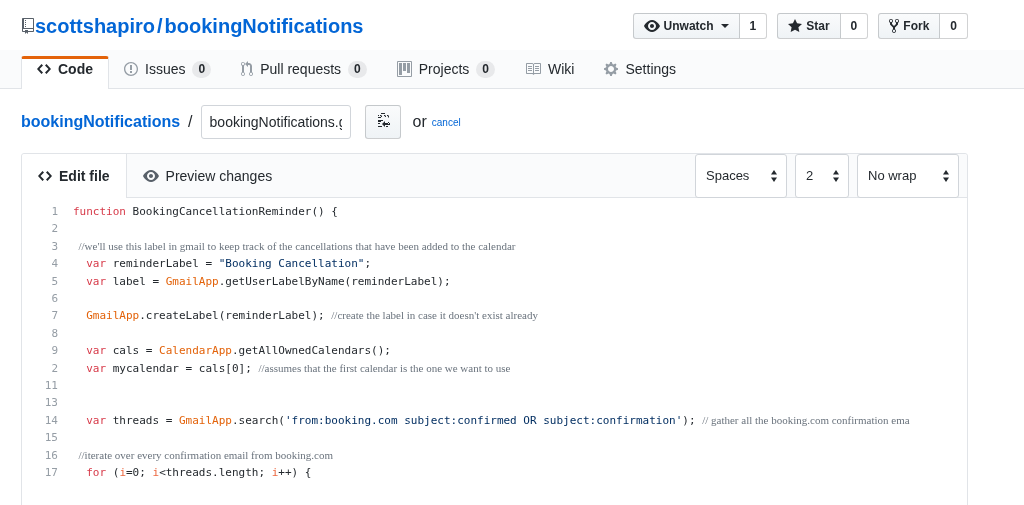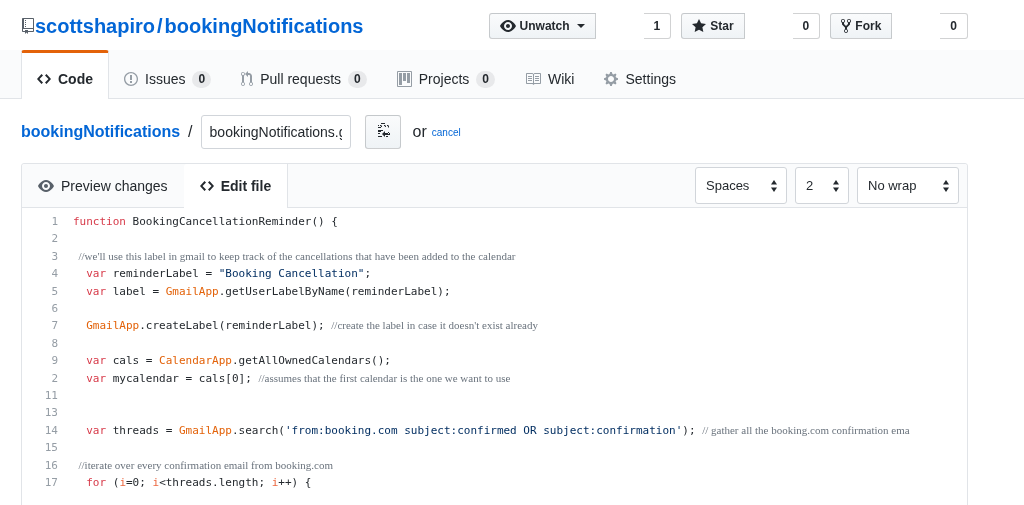--- a/index.html
+++ b/index.html
@@ -8,42 +8,42 @@
 
   
   .repo-header { display:flex; align-items:center; justify-content:space-between;
     width:947px; margin:0 0 0 21px; padding:13px 0 11px; }
   .repo-title { font-size:20px; display:flex; align-items:center; }
   .repo-title .icon { color:#586069; display:inline-flex; }
   .repo-title a { color:var(--link); text-decoration:none; }
   .repo-title .sep { color:var(--link); margin:0 2px; }
   .repo-name { font-weight:700; }
   .repo-actions { display:flex; gap:10px; }
-  .btn-group { display:inline-flex;gap:48px; }
+  .btn-group { display:inline-flex; }
   .btn { display:inline-flex; align-items:center; gap:4px; padding:3px 10px;
     font-family:inherit; font-size:12px; font-weight:700; color:#24292e; cursor:pointer;
     background:linear-gradient(#fafbfc,#eff3f6); border:1px solid rgba(27,31,35,.2);
     border-radius:3px 0 0 3px; line-height:18px; }
   .btn .icon { display:inline-flex; color:#24292e; }
   .caret { display:inline-block; width:0; height:0; margin-left:3px;
     border-left:4px solid transparent; border-right:4px solid transparent;
     border-top:4px solid #24292e; }
   .social-count { padding:3px 10px; font-size:12px; font-weight:700; line-height:18px;
     background:#fff; border:1px solid rgba(27,31,35,.2); border-left:0;
     border-radius:0 3px 3px 0; color:#24292e; text-decoration:none; }
 
   
   .tabs-bar { background:#fafbfc; border-bottom:1px solid #e1e4e8; padding-left:21px; }
   .tabs { display:flex; align-items:flex-end; }
   .tab { display:flex; align-items:center; gap:7px; padding:9px 15px; font-size:14px;
     color:#24292e; text-decoration:none; line-height:20px; cursor:pointer; }
   .tab .icon { color:#959da5; display:inline-flex; }
   .tab.active { background:#fff; font-weight:700; border:1px solid #e1e4e8; border-bottom:0;
     border-top:3px solid var(--tab-accent); border-radius:3px 3px 0 0;
-    padding:16px 15px 10px; margin-bottom:-1px; }
+    padding:0 15px 10px; margin-bottom:-1px; }
   .tab.active .icon { color:#24292e; }
   .counter { background:rgba(27,31,35,.08); border-radius:20px; padding:2px 6px;
     font-size:12px; font-weight:700; line-height:13px; color:#24292e; }
 
   
   .breadcrumb { display:flex; align-items:center; width:947px; margin:16px 0 14px 21px;
     font-size:16px; }
   .breadcrumb a { color:var(--link); text-decoration:none; }
   .breadcrumb .root { font-weight:700; }
   .breadcrumb .sep { margin:0 8px; color:#24292e; }
@@ -64,21 +64,21 @@
     border-bottom:1px solid #e1e4e8; border-radius:3px 3px 0 0; }
   .etab { display:flex; align-items:center; gap:7px; padding:0 16px; font-size:14px;
     color:#24292e; cursor:pointer; }
   .etab .icon { color:#586069; display:inline-flex; }
   .etab.active { background:#fff; font-weight:700; border-right:1px solid #e1e4e8;
     margin-bottom:-1px; border-radius:3px 0 0 0; }
   .etab.active .icon { color:#24292e; }
   .toolbar-right { display:flex; align-items:center; gap:8px; margin-left:auto;
     padding-right:8px; }
   .select { display:inline-flex; align-items:center; justify-content:space-between;
-    height:37px; padding:0 8px 0 10px; font-size:13px; color:#24292e; background:#fff;
+    height:44px; padding:0 8px 0 10px; font-size:13px; color:#24292e; background:#fff;
     border:1px solid #d1d5da; border-radius:3px; cursor:pointer; }
   .select:nth-child(1){ width:92px; } .select:nth-child(2){ width:54px; }
   .select:nth-child(3){ width:102px; }
   .dcaret { display:inline-flex; color:#24292e; margin-left:6px; }
 
   
   .code-area { padding-top:5px; overflow:hidden; background:#fff; height:375px; }
   .code-line { display:flex; font-family:"DejaVu Sans Mono","Liberation Mono",monospace;
     font-size:11px; line-height:17.4px; white-space:pre; }
   .ln { width:36px; flex-shrink:0; text-align:right; color:var(--line-number);
@@ -208,35 +208,35 @@
           <path fill-rule="evenodd" d="M2 13h4v1H2v-1zm5-6H2v1h5V7zm2 3V8l-3 3 3 3v-2h5v-2H9zM4.5 2H4v1h.5c.28 0 .5.22.5.5V4h1v-.5C6 2.67 5.33 2 4.5 2zM2 5h3V4H2v1zm0-2h1V2H2v1zm7 1h1v-.5C10 2.67 9.33 2 8.5 2H8v1h.5c.28 0 .5.22.5.5V4zM2 11h2v-1H2v1zm9.5-9H11v1h.5c.28 0 .5.22.5.5v1h1v-1c0-.83-.67-1.5-1.5-1.5zM5 1h4V0H5v1zM2 9h3V8H2v1zm8 5h2v-1h-2v1zm2-3h1v-2h-1v2z"></path>
         </svg></span>
   </button>
   <span class="or-text">or</span>
   <a href="#" class="cancel-link">cancel</a>
 </div>
 
 <div class="edit-box">
   <div class="edit-toolbar">
     <div style="display:flex;align-items:stretch;">
+        <div class="etab active">
+          <span class="icon">
+            <svg width="14" height="16" viewBox="0 0 14 16" fill="currentColor">
+              <path fill-rule="evenodd" d="M9.5 3L8 4.5 11.5 8 8 11.5 9.5 13 14 8 9.5 3zm-5 0L0 8l4.5 5L6 11.5 2.5 8 6 4.5 4.5 3z"></path>
+            </svg>
+          </span>
+          <span>Edit file</span>
+        </div>
         <div class="etab">
           <span class="icon">
             <svg width="16" height="16" viewBox="0 0 16 16" fill="currentColor">
               <path fill-rule="evenodd" d="M8.06 2C3 2 0 8 0 8s3 6 8.06 6C13 14 16 8 16 8s-3-6-7.94-6zM8 12c-2.2 0-4-1.78-4-4 0-2.2 1.8-4 4-4 2.22 0 4 1.8 4 4 0 2.22-1.78 4-4 4zm2-4c0 1.11-.89 2-2 2-1.11 0-2-.89-2-2 0-1.11.89-2 2-2 1.11 0 2 .89 2 2z"></path>
             </svg>
           </span>
           <span>Preview changes</span>
-        </div>
-        <div class="etab active">
-          <span class="icon">
-            <svg width="14" height="16" viewBox="0 0 14 16" fill="currentColor">
-              <path fill-rule="evenodd" d="M9.5 3L8 4.5 11.5 8 8 11.5 9.5 13 14 8 9.5 3zm-5 0L0 8l4.5 5L6 11.5 2.5 8 6 4.5 4.5 3z"></path>
-            </svg>
-          </span>
-          <span>Edit file</span>
         </div>
       </div>
     <div class="toolbar-right">
         <div class="select">
           <span>Spaces</span>
           <span class="dcaret">
             <svg width="8" height="12" viewBox="0 0 8 12" fill="currentColor">
               <path d="M4 0l3 4.5H1L4 0z"></path>
               <path d="M4 12L1 7.5h6L4 12z"></path>
             </svg>

